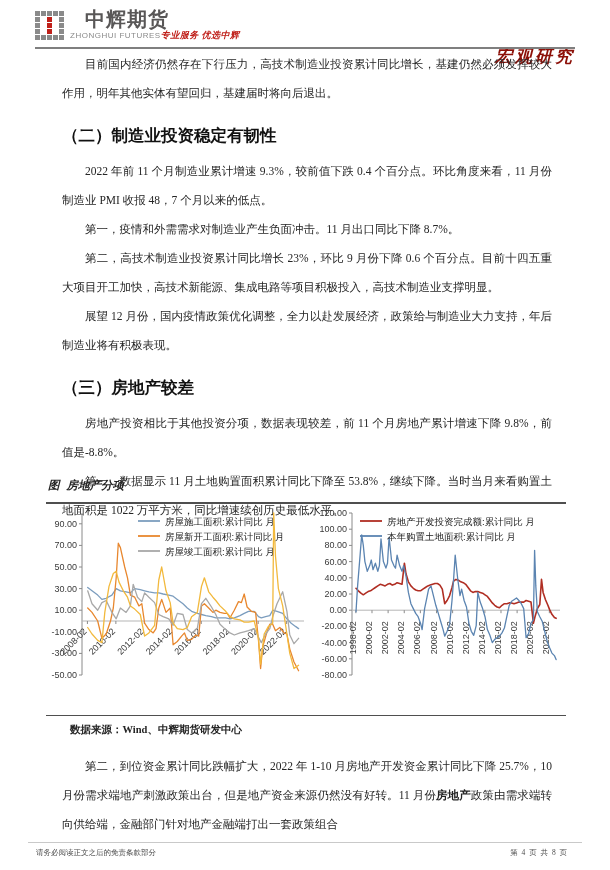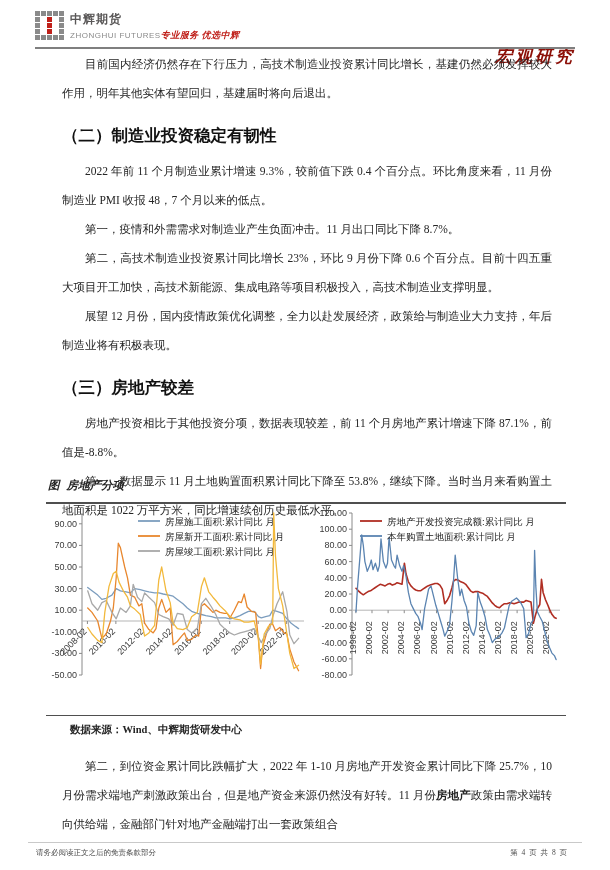--- a/index.html
+++ b/index.html
@@ -5,21 +5,21 @@
   html,body{margin:0;padding:0;background:#fff;}
   .page{position:relative;width:610px;height:870px;background:#fff;overflow:hidden;
         font-family:"Liberation Serif","DejaVu Serif",serif;color:#252525;}
   
   .hdr{position:absolute;top:9px;left:35px;right:35px;height:38px;}
   .logo{display:flex;align-items:flex-start;gap:6px;}
   .logo-grid{display:grid;grid-template-columns:repeat(5,5px);grid-template-rows:repeat(5,5px);gap:1px;margin-top:2px;}
   .logo-grid i{display:block;width:5px;height:5px;}
   .lg-g{background:#8a8a8a;} .lg-r{background:#c0201a;} .lg-e{background:transparent;}
   .brand-cn{font-family:"Liberation Sans","DejaVu Sans",sans-serif;font-weight:bold;
-            font-size:12px;line-height:20px;color:#595757;letter-spacing:1px;}
+            font-size:20px;line-height:20px;color:#595757;letter-spacing:1px;margin-left:15px;}
   .brand-sub{font-size:8px;color:#8a8a8a;font-family:"Liberation Sans",sans-serif;letter-spacing:.5px;}
   .slogan{color:#c0201a;font-family:"Liberation Serif",serif;font-style:italic;font-weight:bold;font-size:9px;}
   .report-type{position:absolute;right:0;top:8px;font-weight:bold;font-style:italic;
                font-size:17px;letter-spacing:3px;color:#8c1008;margin-top:28px;}
   .hdr-rule{position:absolute;top:47px;left:35px;right:35px;height:0;border-top:2px solid #7f7f7f;}
   
   .main{position:absolute;top:50px;left:62px;right:58px;}
   .para{font-size:11.5px;line-height:29px;text-align:justify;margin:0;text-indent:2em;}
   .h2{font-family:"Liberation Sans","DejaVu Sans",sans-serif;font-weight:bold;font-size:16.5px;
       color:#111;margin:17px 0 10px 0;}
@@ -84,21 +84,21 @@
   <div class="hdr-rule"></div>
 
   <div class="main">
     <p class="para">目前国内经济仍然存在下行压力，高技术制造业投资累计同比增长，基建仍然必须发挥较大作用，明年其他实体有望回归，基建届时将向后退出。</p>
     <div class="h2">（二）制造业投资稳定有韧性</div>
     <p class="para">2022 年前 11 个月制造业累计增速 9.3%，较前值下跌 0.4 个百分点。环比角度来看，11 月份制造业 PMI 收报 48，7 个月以来的低点。</p>
     <p class="para">第一，疫情和外需需求对制造业产生负面冲击。11 月出口同比下降 8.7%。</p>
     <p class="para">第二，高技术制造业投资累计同比增长 23%，环比 9 月份下降 0.6 个百分点。目前十四五重大项目开工加快，高技术新能源、集成电路等项目积极投入，高技术制造业支撑明显。</p>
     <p class="para">展望 12 月份，国内疫情政策优化调整，全力以赴发展经济，政策给与制造业大力支持，年后制造业将有积极表现。</p>
     <div class="h2">（三）房地产较差</div>
-    <p class="para">房地产投资相比于其他投资分项，数据表现较差，前 11 个月房地产累计增速下降 87.1%，前值是-8.8%。</p>
+    <p class="para">房地产投资相比于其他投资分项，数据表现较差，前 11 个月房地产累计增速下降 9.8%，前值是-8.8%。</p>
     <p class="para">第一，数据显示 11 月土地购置面积累计同比下降至 53.8%，继续下降。当时当月来看购置土地面积是 1022 万平方米，同比增速续创历史最低水平。</p>
   </div>
 
   <div class="fig">
     <div class="fig-label">图  房地产分项</div>
     <div class="fig-rule"></div>
     <div class="charts">
       <svg width="262" height="206" viewBox="0 0 262 206">
           <line x1="36" y1="6" x2="36" y2="168" stroke="#8a8a8a" stroke-width="1"></line>
           <line x1="33" y1="16.8" x2="36" y2="16.8" stroke="#8a8a8a" stroke-width="1"></line>

